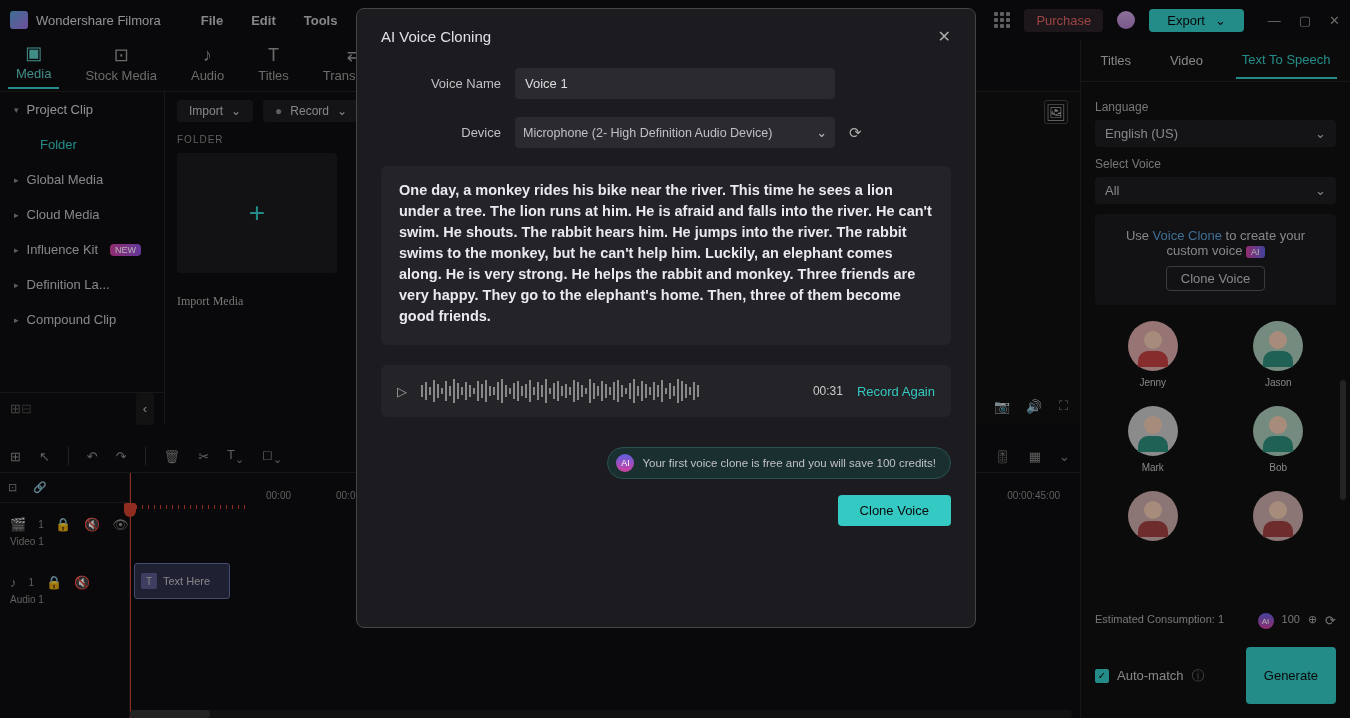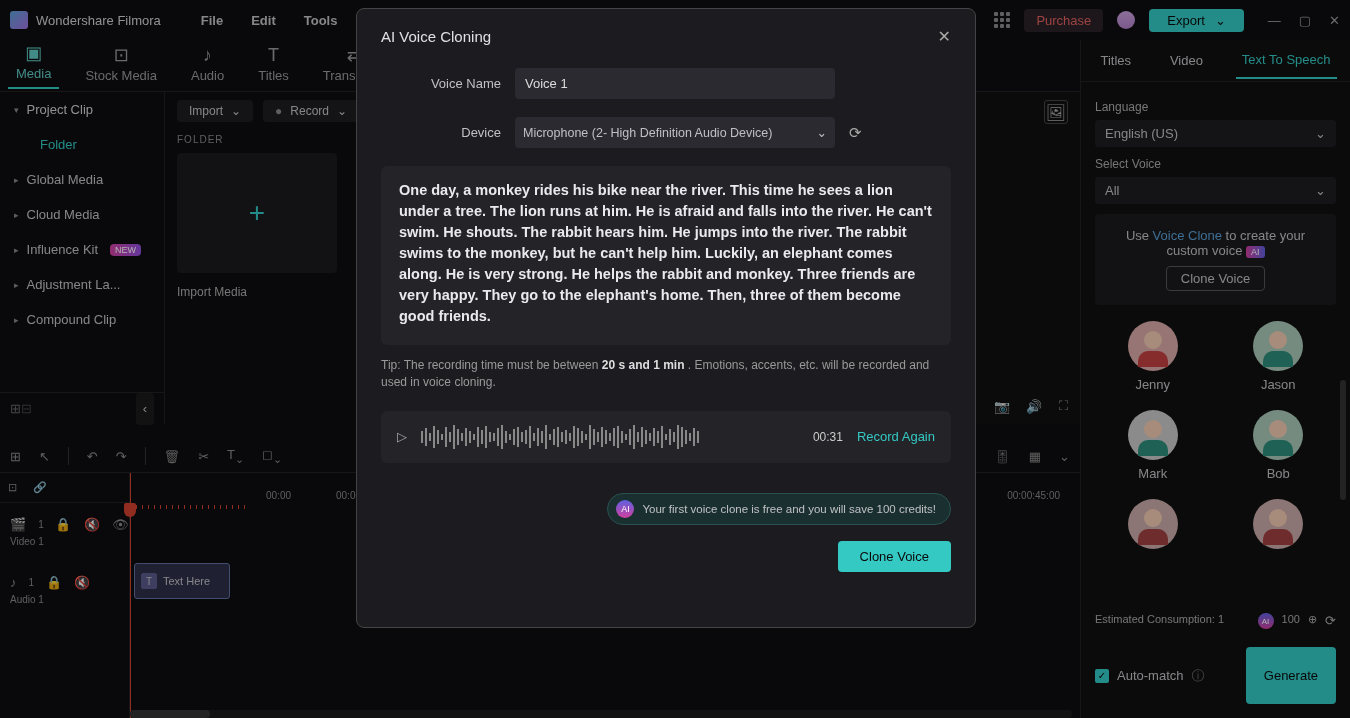--- a/index.html
+++ b/index.html
@@ -35,21 +35,21 @@
 .side-bottom { position:absolute; bottom:0; left:0; right:0; height:32px; display:flex; align-items:center; justify-content:space-between; padding:0 10px; border-top:1px solid #222; }
 .collapse-btn { width:18px; height:32px; background:#1a1a1c; display:flex; align-items:center; justify-content:center; border-radius:3px; cursor:pointer; }
 
 
 .media-panel { position:absolute; top:92px; left:165px; width:200px; height:332px; padding:8px 12px; border-right:1px solid #222; }
 .media-top { display:flex; gap:10px; margin-bottom:12px; }
 .pill { background:#1e1e22; padding:4px 12px; border-radius:4px; display:flex; align-items:center; gap:8px; cursor:pointer; font-size:12px; }
 .folder-label { font-size:10px; letter-spacing:1px; color:#888; margin-bottom:8px; }
 .import-tile { width:160px; height:120px; background:#1a1a1e; border-radius:4px; display:flex; align-items:center; justify-content:center; cursor:pointer; }
 .plus { color:#34c9c3; font-size:28px; font-weight:200; }
-.import-caption { margin-top:12px; font-size:12px; color:#aaa; }
+.import-caption { margin-top:21px; font-size:12px; color:#aaa;font-family:Liberation Serif, serif; }
 
 
 .preview { position:absolute; top:92px; left:365px; right:270px; height:332px; background:#111; }
 .preview-bottom { position:absolute; bottom:0; left:0; right:0; height:36px; display:flex; align-items:center; justify-content:flex-end; gap:16px; padding:0 12px; color:#888; }
 .preview-time { position:absolute; left:50%; transform:translateX(-50%); font-size:12px; color:#aaa; }
 .img-label { position:absolute; top:0; right:12px; width:24px; height:24px; display:flex; align-items:center; justify-content:center; color:#aaa; font-size:16px; border:1px solid #444; border-radius:3px; top:8px; }
 
 
 .timeline-toolbar { position:absolute; top:440px; left:0; right:270px; height:32px; display:flex; align-items:center; padding:0 10px; gap:18px; background:#0e0e10; color:#888; }
 .vdiv { width:1px; height:18px; background:#333; }
@@ -83,21 +83,21 @@
 .rp-select { background:#1e1e22; padding:6px 10px; border-radius:4px; display:flex; justify-content:space-between; align-items:center; cursor:pointer; margin-bottom:10px; }
 .vc-box { background:#1a1a1e; border-radius:4px; padding:14px 10px; text-align:center; margin-bottom:16px; }
 .vc-link { color:#5a9fd4; }
 .ai-badge { background:linear-gradient(90deg,#d040a0,#6060e0); font-size:9px; padding:1px 5px; border-radius:3px; color:#fff; }
 .clone-outline { border:1px solid #555; padding:4px 14px; border-radius:4px; display:inline-block; margin-top:8px; cursor:pointer; }
 .voice-grid { display:grid; grid-template-columns:1fr 1fr; gap:18px 10px; margin-top:8px; }
 .voice-item { display:flex; flex-direction:column; align-items:center; gap:6px; cursor:pointer; }
 .voice-avatar { width:50px; height:50px; border-radius:50%; display:flex; align-items:center; justify-content:center; position:relative; }
 .voice-avatar .head { width:18px; height:18px; background:#f0c9b0; border-radius:50%; position:absolute; top:10px; }
 .voice-avatar .body { width:30px; height:16px; background:#2e8b7a; border-radius:10px 10px 0 0; position:absolute; bottom:4px; }
-.voice-name { font-size:13px; }
+.voice-name { font-size:10px; }
 .rp-scroll { position:absolute; right:4px; top:340px; width:6px; height:120px; background:#333; border-radius:3px; }
 .rp-footer1 { padding:8px 14px; display:flex; align-items:flex-start; gap:8px; font-size:11px; color:#aaa; }
 .rp-footer2 { padding:10px 14px 14px; display:flex; align-items:center; justify-content:space-between; }
 .checkbox { width:14px; height:14px; background:#34c9c3; border-radius:2px; display:inline-flex; align-items:center; justify-content:center; color:#000; font-size:10px; }
 .generate-btn { background:#34c9c3; color:#0a0a0a; padding:21px 18px; border-radius:4px; cursor:pointer; }
 .credits-ai { width:16px; height:16px; border-radius:50%; background:linear-gradient(#6060e0,#d040a0); display:inline-flex; align-items:center; justify-content:center; font-size:8px; color:#fff; }
 .refresh-sm { font-size:13px; cursor:pointer; }
 
 
 .modal-back { position:absolute; inset:0; background:rgba(0,0,0,0.3); }
@@ -204,21 +204,21 @@
       <span class="tri">▸</span>
       <span>Cloud Media</span>
     </div>
   <div class="side-item">
       <span class="tri">▸</span>
       <span>Influence Kit</span>
       <span class="badge-new">NEW</span>
     </div>
   <div class="side-item">
       <span class="tri">▸</span>
-      <span>Adjustment La...</span>
+      <span>Definition La...</span>
     </div>
   <div class="side-item">
       <span class="tri">▸</span>
       <span>Compound Clip</span>
     </div>
   <div class="side-bottom">
     <span style="color:#666">⊞</span>
     <span style="color:#444">⊟</span>
     <div style="flex:1"></div>
     <div class="collapse-btn">‹</div>
@@ -414,21 +414,20 @@
     <div class="form-label">Device</div>
     <div class="select-input">
         <span>Microphone (2- High Definition Audio Device)</span>
         <span>⌄</span>
       </div>
     <span class="refresh-icon">⟳</span>
   </div>
   <div class="script-box">
     <div class="script-text">One day, a monkey rides his bike near the river. This time he sees a lion under a tree. The lion runs at him. He is afraid and falls into the river. He can't swim. He shouts. The rabbit hears him. He jumps into the river. The rabbit swims to the monkey, but he can't help him. Luckily, an elephant comes along. He is very strong. He helps the rabbit and monkey. Three friends are very happy. They go to the elephant's home. Then, three of them become good friends.</div>
   </div>
-  <div class="tip-text"><span>Tip: The recording time must be between </span><b>20 s and 1 min</b><span> . Emotions, accents, etc. will be recorded and used in voice cloning.</span></div>
   <div class="rec-row">
     <span class="play-btn">▷</span>
     <div class="waveform" id="wf">
         <i style="height: 12px;"></i>
         <i style="height: 18px;"></i>
         <i style="height: 8px;"></i>
         <i style="height: 22px;"></i>
         <i style="height: 14px;"></i>
         <i style="height: 6px;"></i>
         <i style="height: 20px;"></i>

